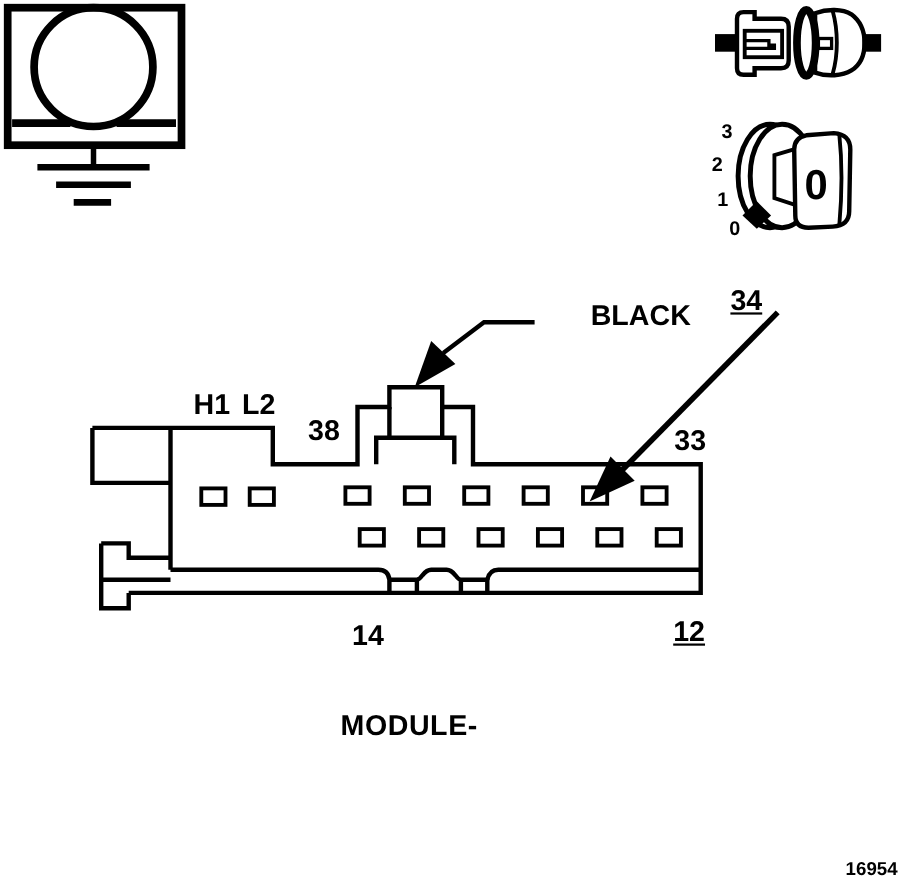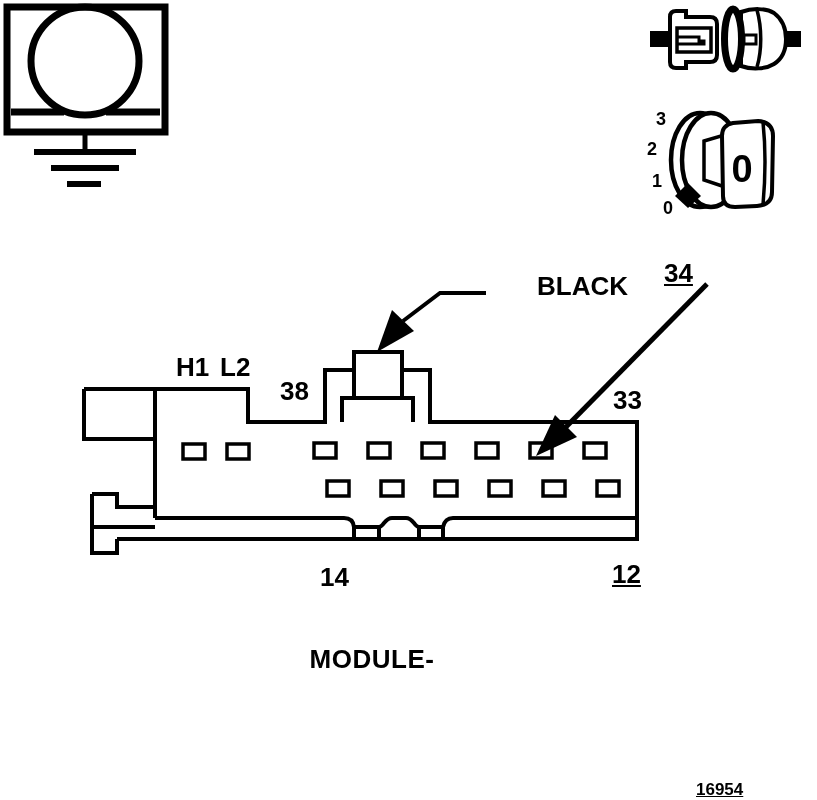--- a/index.html
+++ b/index.html
@@ -21,21 +21,21 @@
     transform:translate(-50%,-52%); color:var(--ink);
   }
   .caption {
     position:absolute; left:222px; top:629px; width:300px;
     text-align:center; font-weight:bold; font-size:26px;
     letter-spacing:.5px; color:var(--ink);margin-top:17px;
   }
   .caption div { height:40px; line-height:26px; }
   .fignum {
     position:absolute; left:696px; top:780px; width:120px;
-    font-weight:bold; font-size:17px; color:var(--ink);text-decoration:underline;
+    text-align:right; font-weight:bold; font-size:17px; color:var(--ink);
   }
 </style>
 </head>
 <body>
 
 <div id="canvas">
 
   <svg id="art" width="817" height="800" viewBox="0 0 817 800" stroke-linecap="butt" stroke-linejoin="miter">
 
     <g stroke="currentColor" fill="none">

